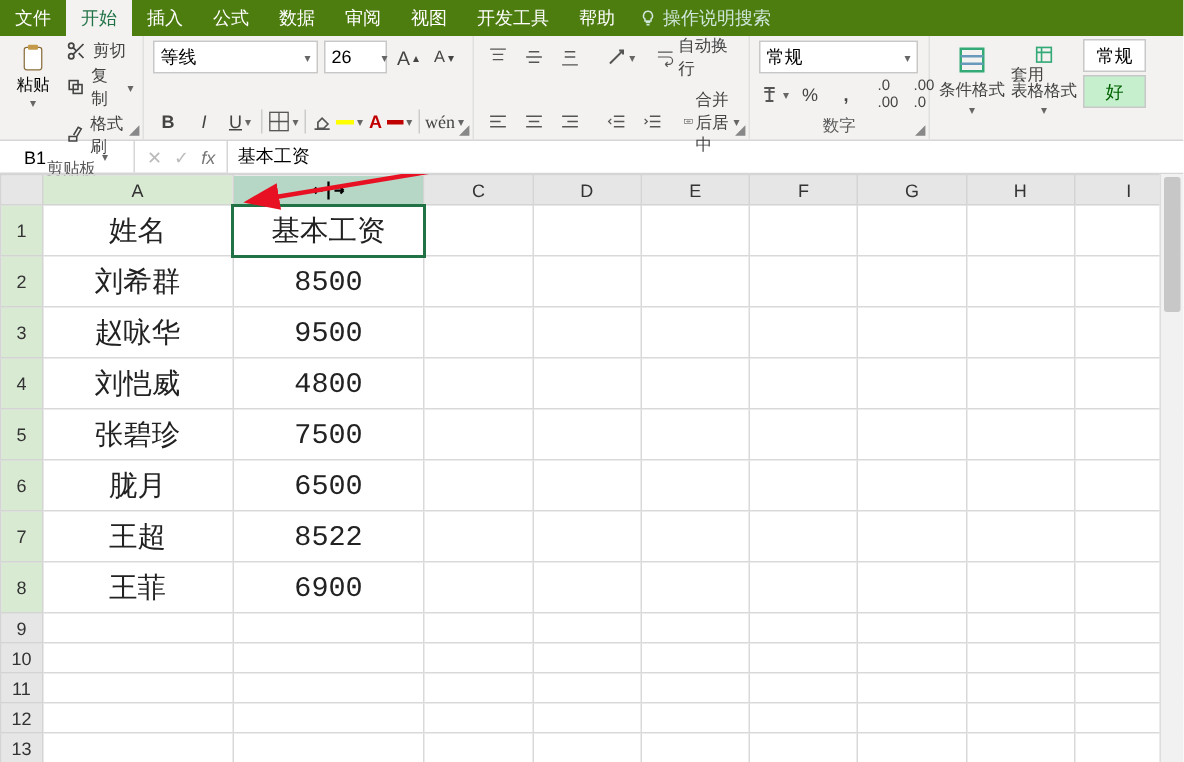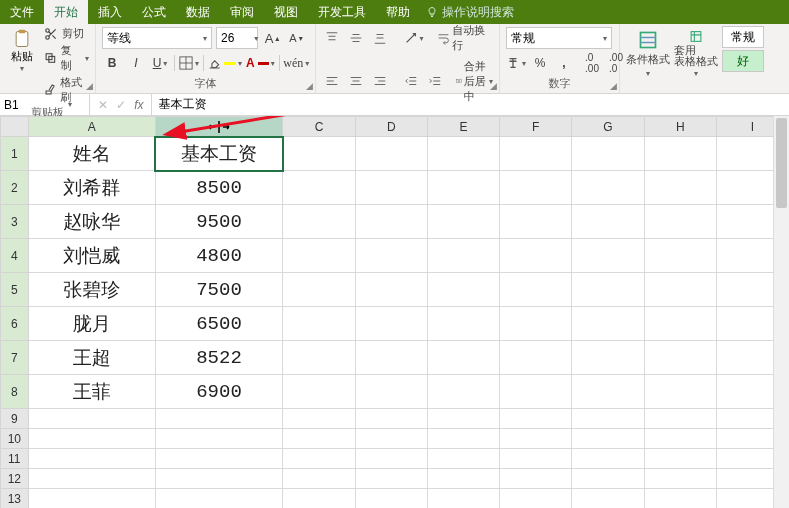--- a/index.html
+++ b/index.html
@@ -31,21 +31,21 @@
   .scissors, .copy-icn, .brush { width:14px; height:14px; }
 
   .big-btn { width:44px; display:flex; flex-direction:column; align-items:center; justify-content:center; gap:2px; font-size:11px; color:#444; padding-top:4px;}
   .big-btn svg { width:22px; height:22px; }
 
   .corner-launcher { font-size:9px; color:#888; position:absolute; right:2px; bottom:2px; }
 
   
   .fx-bar { height:22px; border-bottom:1px solid #d6d6d6; display:flex; align-items:stretch; }
   .name-box { width:90px; border-right:1px solid #d6d6d6; display:flex; align-items:center; }
-  .name-box input { border:none; width:64px; padding:0 4px; font-size:12px; outline:none; }
+  .name-box input { border:none; width:64px; padding:0 16px; font-size:12px; outline:none; }
   .name-box .dd { padding:0 4px; color:#666; }
   .fx-icons { display:flex; align-items:center; gap:8px; padding:0 8px; border-right:1px solid #d6d6d6; color:#bbb; }
   .formula-input { flex:1; border:none; padding:0 6px; font-size:12px; outline:none; }
 
   
   .grid-wrap { position:relative; height:calc(508px - 24px - 70px - 22px); overflow:hidden; }
   table.sheet { border-collapse:collapse; table-layout:fixed; }
   .col-hdr td, .corner { background:#e6e6e6; border:1px solid #d4d4d4; height:20px; text-align:center; font-size:12px; color:#333; }
   .corner { width:28px; background:#e6e6e6; }
   .row-hdr { background:#e6e6e6; border:1px solid #d4d4d4; width:28px; text-align:center; font-size:12px; color:#333; }
@@ -171,21 +171,20 @@
           <span class="dd">▾</span>
       </span>
       <span class="btn-sm">
         <span style="color:#c00000;font-weight:bold;">A</span>
           <span style="display:inline-block;width:12px;height:3px;background:#c00000;margin-left:1px;"></span>
           <span class="dd">▾</span>
       </span>
       <span style="width:1px;height:16px;background:#ccc;"></span>
       <span class="btn-sm" style="font-family:serif;">wén<span class="dd">▾</span></span>
     </div>
-    <div class="group-label">字体</div>
     <span class="corner-launcher">◢</span>
   </div>
 
   <div class="group" style="width:184px; position:relative;">
     <div class="row">
       <span class="btn-sm">
           <svg width="14" height="14" viewBox="0 0 16 16" stroke="#555" fill="none">
             <path d="M2 2h12M4 6h8M4 10h8"></path>
           </svg>
         </span>

